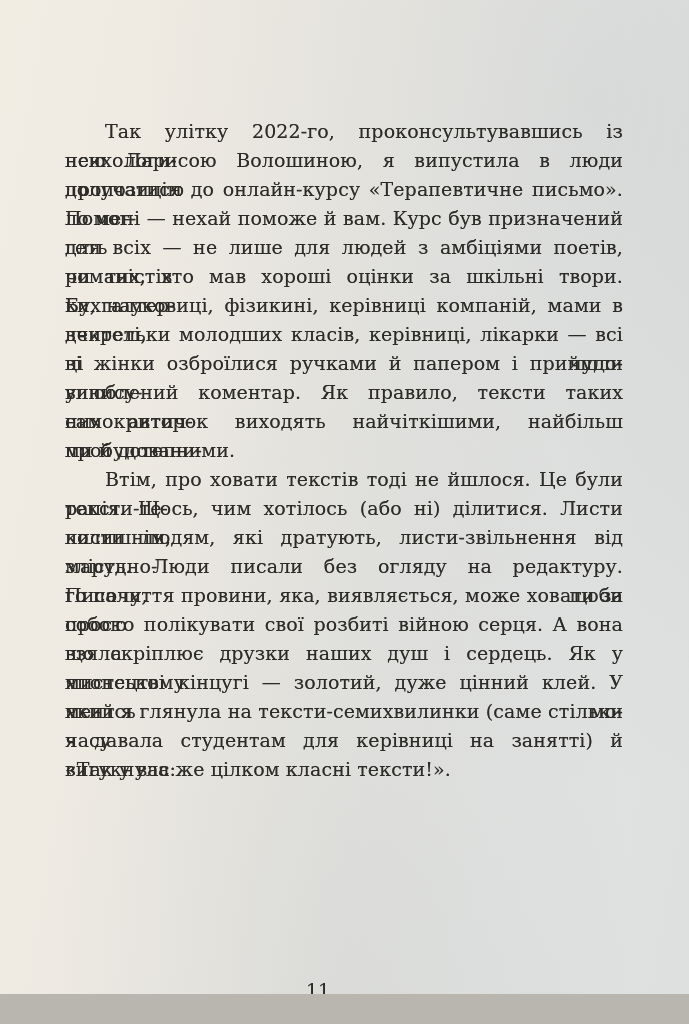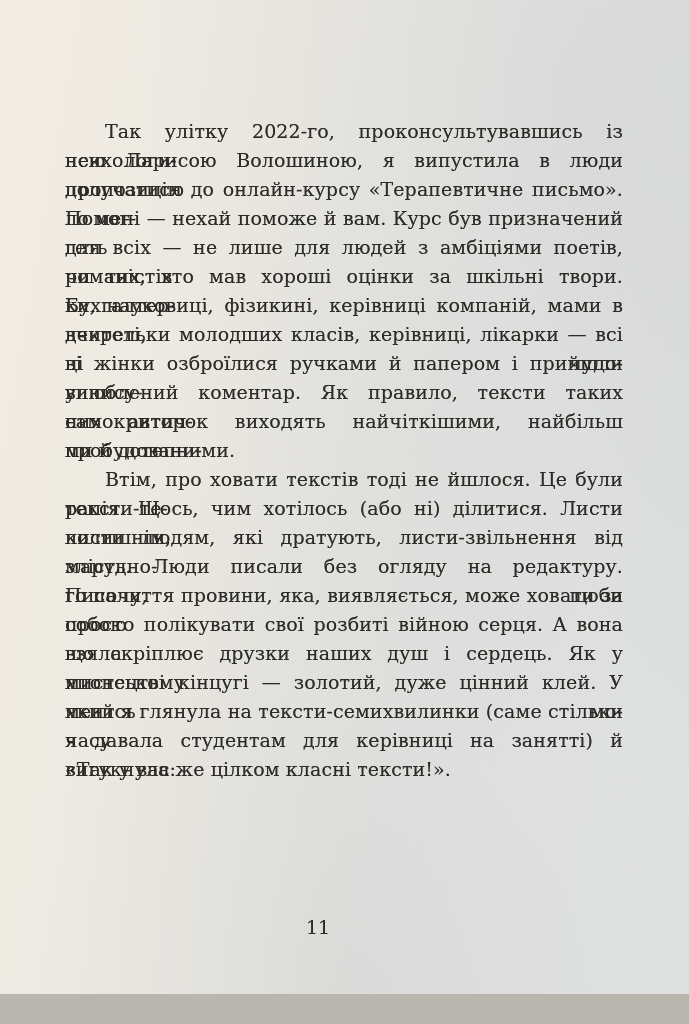--- a/index.html
+++ b/index.html
@@ -39,21 +39,21 @@
   }
   .line.last {
     text-align-last: left;
   }
   .line.indent {
     text-indent: 40px;
   }
   .page-number {
     position: absolute;
     left: 318px;
-    top: 915px;
+    top: 978px;
     transform: translateX(-50%);
     font-size: 19px;
     line-height: 24px;
     text-shadow: 0 0 0.5px rgba(44,43,39,0.55);
   }
 </style>
 </head>
 <body>
 
 <div class="photo-page">

